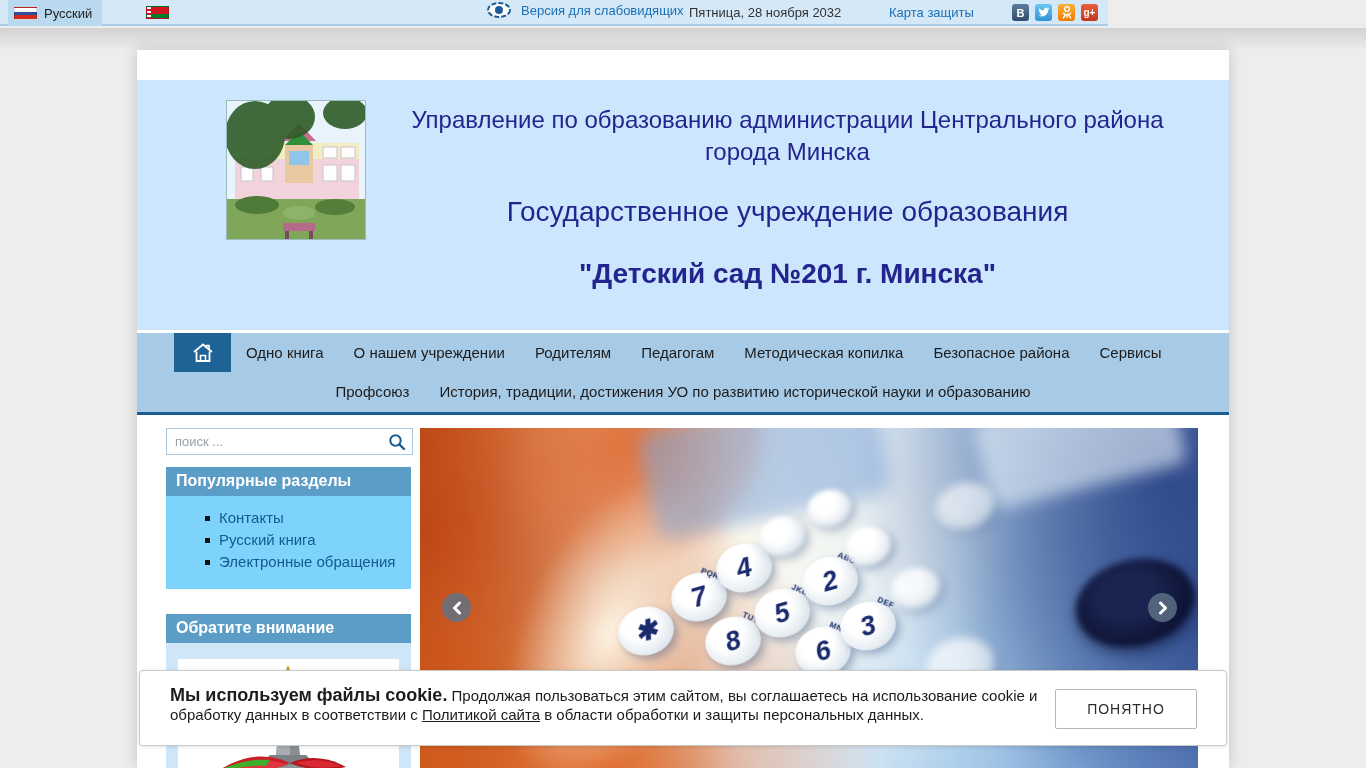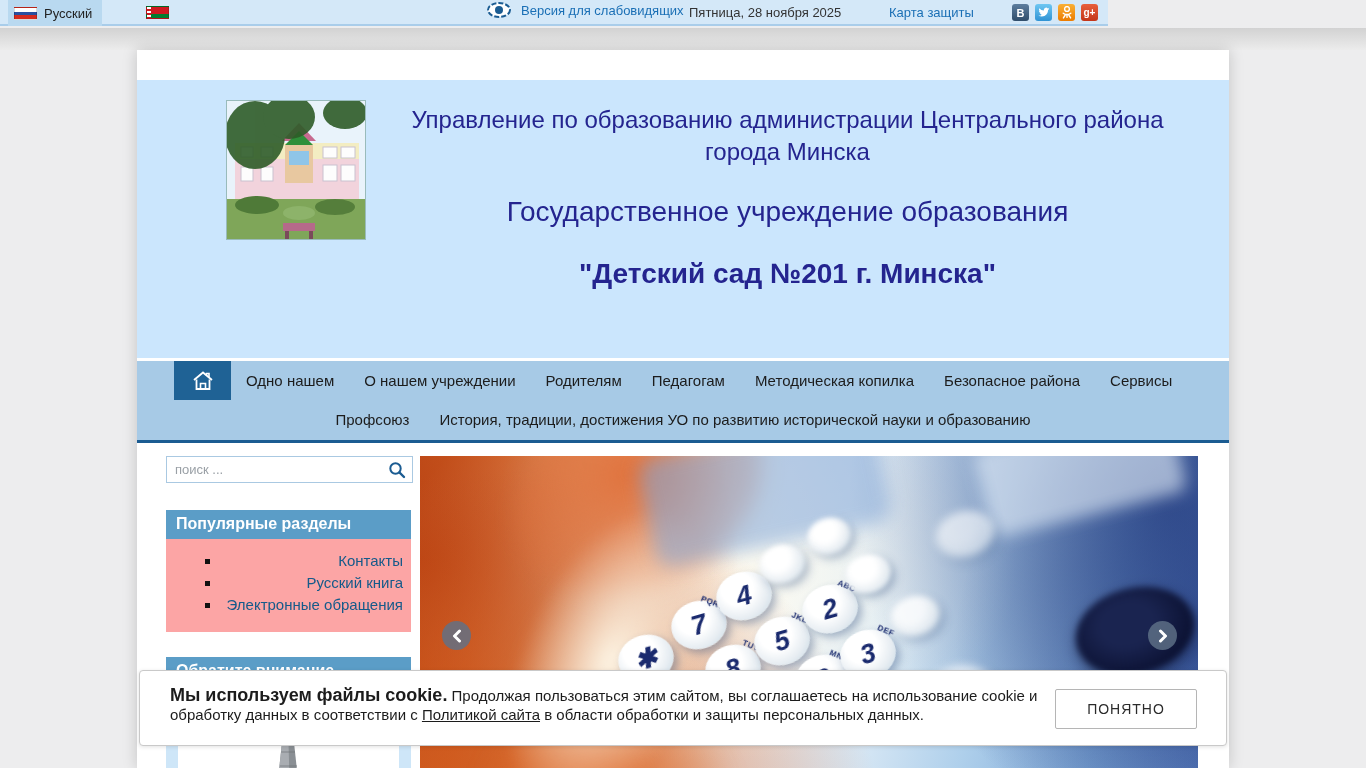--- a/index.html
+++ b/index.html
@@ -34,21 +34,21 @@
   
   .band { position:absolute; top:28px; left:0; width:1366px; height:22px;
           background:linear-gradient(#d2d2d2, #ececec); }
 
   
   .content { position:absolute; top:50px; left:137px; width:1092px; height:718px;
              background:#ffffff; box-shadow:0 0 14px rgba(0,0,0,.18); }
 
   
   .hdr-gap { height:30px; background:#fff; }
-  .hdr { height:278px; background:#cbe6fd; display:flex;justify-content:center; }
+  .hdr { height:250px; background:#cbe6fd; display:flex;justify-content:center; }
   .logo { width:140px; height:140px; margin:20px 0 0 89px; flex:none; background:#fff;
           border:1px solid #9bb; overflow:hidden; }
   .titles { flex:1; text-align:center; color:#24248f; padding:24px 40px 0 20px; }
   .t1 { font-size:24px; line-height:32px; font-weight:400; }
   .t2 { font-size:28px; margin-top:28px; font-weight:400; }
   .t3 { font-size:28px; margin-top:30px; font-weight:bold; }
 
   
   .nav { margin-top:3px; background:#a7cae6; border-bottom:3px solid #1b5c92; padding-bottom:1px; }
   .nav-row { display:flex; align-items:center; justify-content:flex-start; height:39px; }
@@ -61,25 +61,25 @@
   .main { position:relative; height:392px; background:#fff; }
 
   
   .sidebar { position:absolute; left:29px; top:13px; width:245px; }
   .search-box { width:247px; height:27px; background:#fff; border:1px solid #aac9e2;
                 display:flex; align-items:center; }
   .search-box input { flex:1; border:none; outline:none; height:23px; padding:0 8px;
                       font-size:13px; color:#444; font-family:"Liberation Sans", sans-serif; }
   .search-box input::placeholder { color:#9aa0a6; }
   .search-btn { width:30px; height:25px; display:flex; align-items:center; justify-content:center; cursor:pointer; }
-  .side-sec { margin-top:27px; }
+  .side-sec { margin-top:12px; }
   .side-sec.second { margin-top:25px; }
   .sec-head { background:#5b9dc7; color:#fff; font-weight:bold; font-size:16px;
               padding:5px 10px 6px; }
-  .sec-body { background:#fca5a5; padding:11px 8px 16px 31px;text-align:right; }
+  .sec-body { background:#7dd3fc; padding:11px 8px 16px 31px; }
   .sec-body ul { list-style:none; }
   .sec-body li { padding:2px 0 2px 22px; position:relative; }
   .sec-body li::before { content:""; position:absolute; left:8px; top:9px; width:5px; height:5px; background:#111; }
   .side-link { color:#155a8a; text-decoration:none; font-size:15px; cursor:pointer; }
   .notice-body { background:#cee6f8; padding:16px 12px 0; height:140px; }
   .notice-img { background:#fff; width:221px; height:124px; overflow:hidden; }
 
   
   .carousel { position:absolute; left:283px; top:13px; width:778px; height:420px; overflow:hidden;
      background:
@@ -159,21 +159,21 @@
     <div class="lang-by">
       <span class="flag flag-by"></span>
     </div>
     <div class="eye-wrap">
       <svg width="26" height="18" viewBox="0 0 26 18">
         <ellipse cx="13" cy="9" rx="11" ry="7" fill="#fff" stroke="#1b5c92" stroke-width="2" stroke-dasharray="5 2"></ellipse>
         <circle cx="13" cy="9" r="4" fill="#1b5c92"></circle>
       </svg>
       <a class="toplink">Версия для слабовидящих</a>
     </div>
-    <div class="top-date">Пятница, 28 ноября 2025</div>
+    <div class="top-date">Пятница, 28 ноября 2032</div>
     <a class="toplink top-sitemap">Карта защиты</a>
     <div class="socials">
       <div class="soc soc-vk">В</div>
       <div class="soc soc-tw">
         <svg width="12" height="11" viewBox="0 0 14 12">
           <path fill="#fff" d="M13.5 1.6c-.5.2-1 .4-1.5.4.5-.3.9-.8 1.1-1.4-.5.3-1.1.5-1.7.7A2.6 2.6 0 0 0 6.9 3.7 7.4 7.4 0 0 1 1.5.9a2.6 2.6 0 0 0 .8 3.5c-.4 0-.8-.1-1.2-.3 0 1.2.9 2.3 2.1 2.6-.4.1-.8.1-1.2 0 .3 1 1.3 1.8 2.4 1.8A5.2 5.2 0 0 1 .5 9.6 7.3 7.3 0 0 0 4.4 10.8c4.7 0 7.3-3.9 7.3-7.3v-.3c.5-.4.9-.8 1.3-1.3z"></path>
         </svg>
       </div>
       <div class="soc soc-ok">
         <svg width="10" height="13" viewBox="0 0 10 13">
@@ -236,21 +236,21 @@
   <div class="nav">
     <div class="nav-row">
       <div class="home-btn">
         <svg width="22" height="20" viewBox="0 0 22 20">
           <path d="M2 9 L11 1.5 L20 9" fill="none" stroke="#fff" stroke-width="1.8"></path>
           <path d="M4.5 8.5 V18 H17.5 V8.5" fill="none" stroke="#fff" stroke-width="1.8"></path>
           <path d="M8.5 18 V12.5 H13.5 V18" fill="none" stroke="#fff" stroke-width="1.6"></path>
           <path d="M14.5 4.5 V2.5 H17 V6.5" fill="none" stroke="#fff" stroke-width="1.6"></path>
         </svg>
       </div>
-      <a class="nav-item">Одно нашем</a>
+      <a class="nav-item">Одно книга</a>
       <a class="nav-item">О нашем учреждении</a>
       <a class="nav-item">Родителям</a>
       <a class="nav-item">Педагогам</a>
       <a class="nav-item">Методическая копилка</a>
       <a class="nav-item">Безопасное района</a>
       <a class="nav-item">Сервисы</a>
     </div>
     <div class="nav-row nav-row2">
       <a class="nav-item">Профсоюз</a>
       <a class="nav-item">История, традиции, достижения УО по развитию исторической науки и образованию</a>

